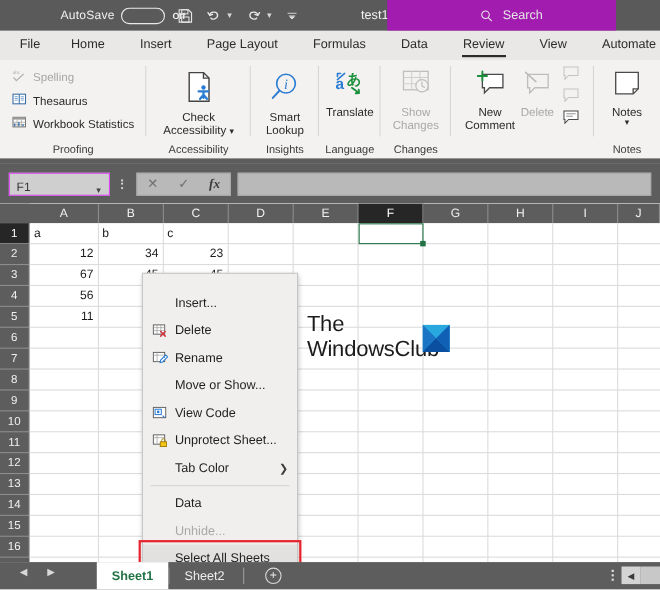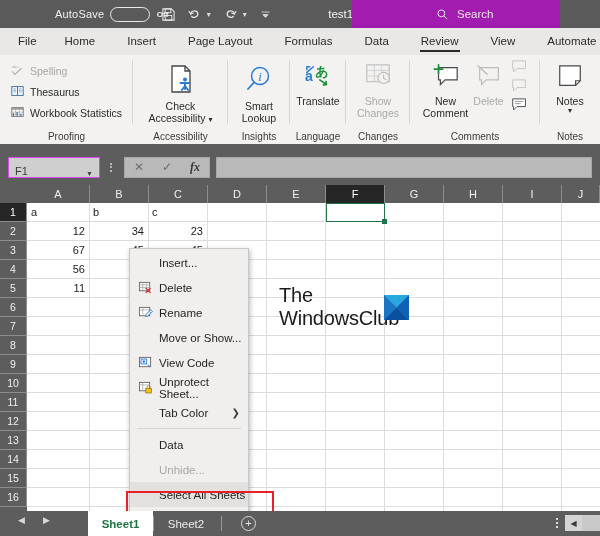--- a/index.html
+++ b/index.html
@@ -174,24 +174,25 @@
 
   
   .wm {
     position: absolute; color: #1b1b1b; font-size: 20px; line-height: 23px;
     font-family: "Liberation Sans", sans-serif; letter-spacing: -.2px;
   }
   .wm-logo { position: absolute; width: 25px; height: 25px; overflow: hidden; }
 
   
   .ctxmenu {
-    position: absolute; left: 129px; top: 248px; width: 120px; height: 272px;
+    position: absolute; left: 129px; top: 248px; width: 142px; height: 272px;
     background: #f0efed; border: 1px solid #c9c7c5;
     box-shadow: 1px 2px 5px rgba(0,0,0,.28);
-    padding: 1px 0;
+    padding: 14px 0;
+    text-align: right;
   }
   .ctxitem {
     height: 25px; display: flex; align-items: center; font-size: 11.5px;
     color: #1f1f1f; padding-left: 4px; position: relative;
   }
   .ctxitem.disabled { color: #aaa8a6; }
   .ctxitem .ci-icon {
     width: 23px; height: 20px; display: flex; align-items: center; justify-content: center;
     flex: 0 0 23px;
   }
@@ -453,21 +454,20 @@
               </svg>
           </span>
           <span>
             <svg width="17" height="14" viewBox="0 0 20 16">
                 <path d="M2 2 h15 v9 h-10 l-4 4 v-4 h-1z" fill="#ffffff" stroke="#4a4a4a" stroke-width="1.1"></path>
                 <path d="M4.5 5h10 M4.5 7.6h7" stroke="#6b6b6b" stroke-width=".8"></path>
               </svg>
           </span>
         </div>
       </div>
-      <div class="glabel">Comments</div>
       <div class="gdiv"></div>
     </div>
 
     <div class="rgroup" style="left:540px; width:60px;">
       <div class="rbtn" style="margin-top:4px;">
         <span>
           <svg width="30" height="28" viewBox="0 0 32 30">
             <path d="M5 3 h22 v16 l-5 5 H5z" fill="#ffffff" stroke="#4a4a4a" stroke-width="1.3"></path>
             <path d="M22 24 v-5 h5" fill="none" stroke="#4a4a4a" stroke-width="1.3"></path>
           </svg>

